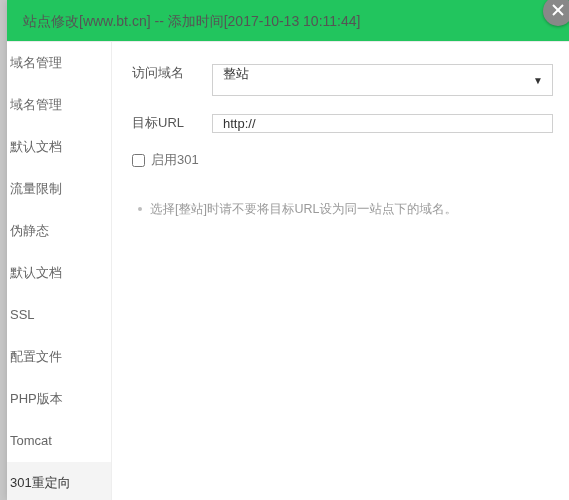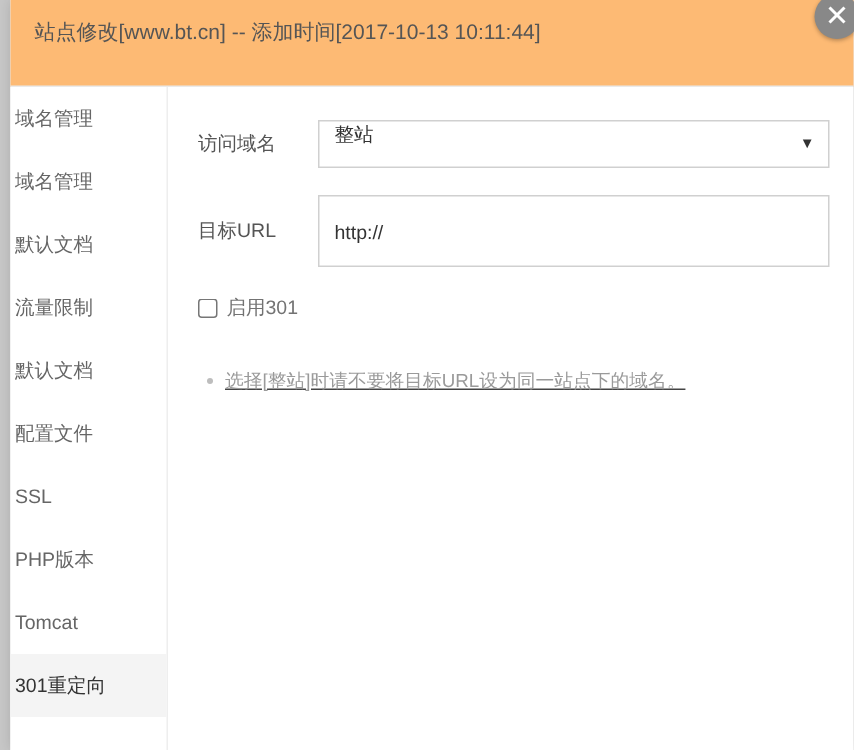--- a/index.html
+++ b/index.html
@@ -17,24 +17,24 @@
     background: #c7c7c7;
   }
   .modal {
     position: absolute;
     left: 7px; top: 0;
     width: 562px; height: 500px;
     background: #fff;
     box-shadow: 0 0 8px rgba(0,0,0,.15);
   }
   .titlebar {
-    height: 58px;
+    height: 42px;
     line-height: 42px;
     padding: 0 16px;
-    background: #fdba74;
+    background: #22c55e;
     border-bottom: 1px solid #eaeaea;
     color: #555;
     font-size: 14px;
     white-space: nowrap;
   }
   .close-btn {
     position: absolute;
     right: -4px; top: -4px;
     width: 30px; height: 30px;
     border-radius: 50%;
@@ -68,21 +68,20 @@
   .sidebar-item.active {
     background: #f4f4f4;
     color: #333;
   }
   .main {
     flex: 1;
     padding: 22px 16px 0 20px;
   }
   .form-row {
     display: flex;
-    align-items: center;
     margin-bottom: 18px;
   }
   .form-label {
     width: 80px;
     color: #555;
     font-size: 13px;
   }
   .field-wrap { flex: 1; position: relative; }
   .select {
     width: 100%;
@@ -98,35 +97,35 @@
   }
   .select-caret {
     position: absolute;
     right: 10px; top: 50%; transform: translateY(-50%);
     pointer-events: none;
     font-size: 10px;
     color: #333;
   }
   .text-input {
     width: 100%;
-    height: 48px;
+    height: 19px;
     border: 1px solid #d0d0d0;
     padding: 0 10px;
     font-size: 13px;
     color: #333;
   }
   .checkbox-row {
     display: flex;
     align-items: center;
     margin-left: 0;
     margin-bottom: 28px;
   }
   .checkbox-row input { margin-right: 6px; width: 13px; height: 13px; }
   .checkbox-row label { color: #737373; font-size: 13px; cursor: pointer; }
-  .hints { margin-left: 4px; text-decoration: underline; }
+  .hints { margin-left: 4px; }
   .hint-line {
     position: relative;
     padding-left: 14px;
     color: #9a9a9a;
     font-size: 12.5px;
     line-height: 24px;
   }
   .hint-line::before {
     content: "";
     position: absolute;
@@ -154,23 +153,24 @@
 
   <div class="titlebar">站点修改[www.bt.cn] -- 添加时间[2017-10-13 10:11:44]</div>
 
   <div class="body">
 
     <div class="sidebar" id="sidebar">
         <div class="sidebar-item">域名管理</div>
         <div class="sidebar-item">域名管理</div>
         <div class="sidebar-item">默认文档</div>
         <div class="sidebar-item">流量限制</div>
+        <div class="sidebar-item">伪静态</div>
         <div class="sidebar-item">默认文档</div>
+        <div class="sidebar-item">SSL</div>
         <div class="sidebar-item">配置文件</div>
-        <div class="sidebar-item">SSL</div>
         <div class="sidebar-item">PHP版本</div>
         <div class="sidebar-item">Tomcat</div>
         <div class="sidebar-item active">301重定向</div>
       </div>
 
     <div class="main">
 
       <div class="form-row">
         <div class="form-label">访问域名</div>
         <div class="field-wrap">

